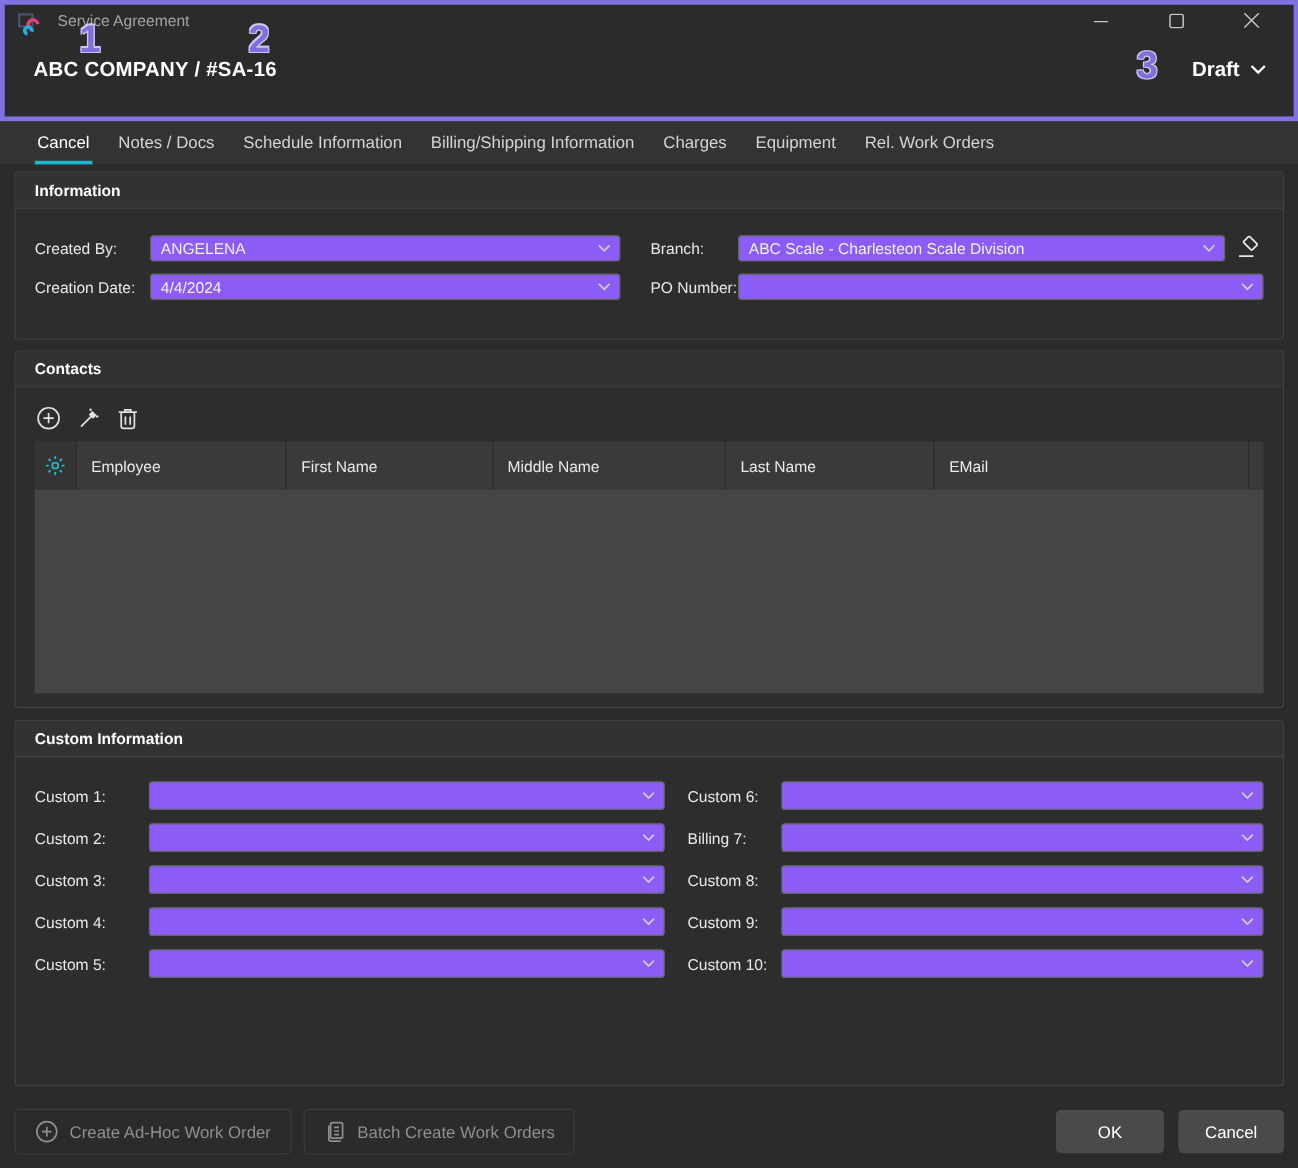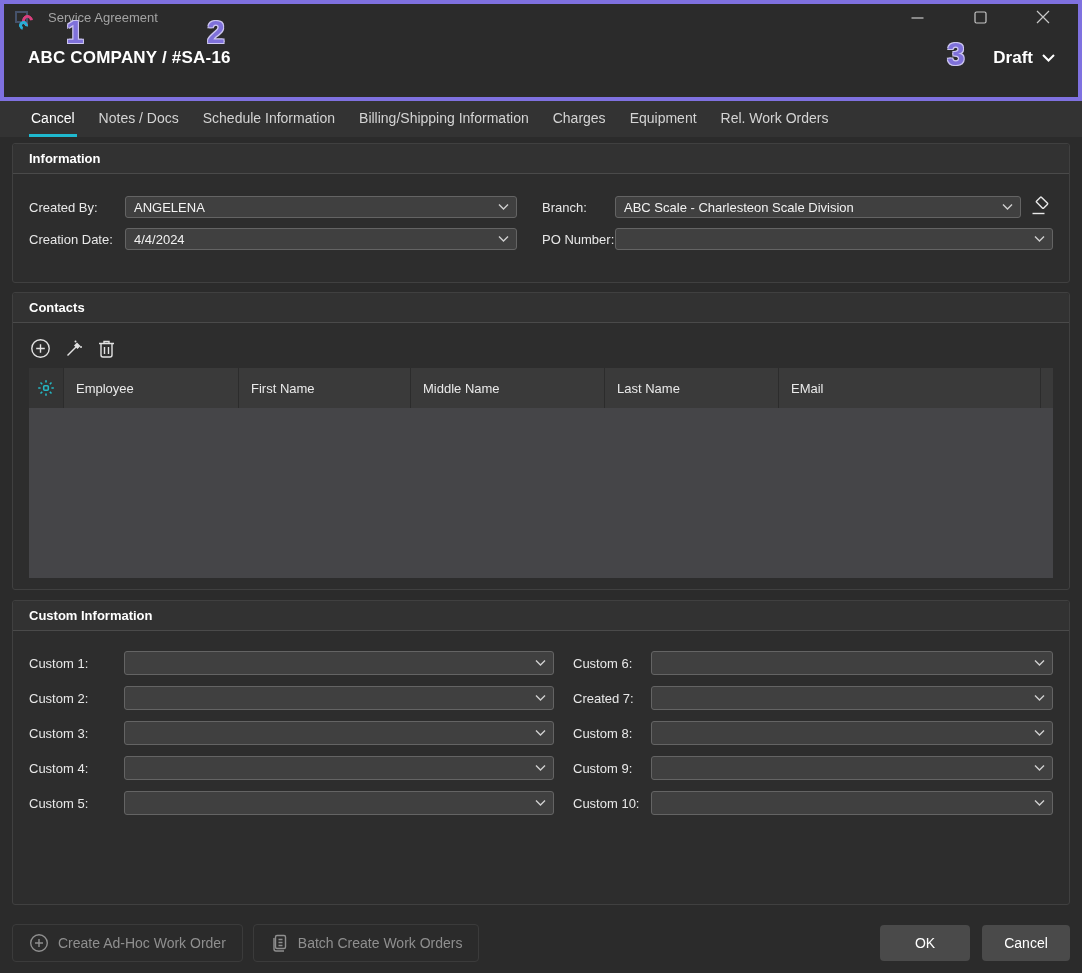--- a/index.html
+++ b/index.html
@@ -49,21 +49,21 @@
   .card-info { top:143px; height:140px; }
   .card-contacts { top:292px; height:298px; }
   .card-custom { top:600px; height:305px; }
 
   
   .info-body { padding:22px 16px 0; }
   .form-row { display:flex; align-items:center; height:22px; margin-bottom:10px; position:relative; }
   .lbl { color:#e8e8e8; font-size:13px; white-space:nowrap; }
   .lbl-c1 { width:96px; }
   .lbl-c2 { margin-left:25px; width:73px; }
-  .dd { position:relative; height:22px; background:#404040; border:1px solid #646464; border-radius:3px; display:flex; align-items:center; padding:0 26px 0 8px; color:#f2f2f2; font-size:13px; overflow:hidden; white-space:nowrap; }
+  .dd { position:relative; height:22px; background:#8b5cf6; border:1px solid #646464; border-radius:3px; display:flex; align-items:center; padding:0 26px 0 8px; color:#f2f2f2; font-size:13px; overflow:hidden; white-space:nowrap; }
   .dd .chev { position:absolute; right:7px; top:50%; transform:translateY(-50%); display:flex; }
   .dd-c1 { width:392px; flex:0 0 auto; }
   .dd-c2 { flex:1; }
   .dd-branch { margin-right:32px; }
   .eraser-btn { position:absolute; right:0; top:-2px; width:26px; height:26px; display:flex; align-items:center; justify-content:center; background:none; border:none; cursor:pointer; }
 
   
   .contacts-toolbar { display:flex; align-items:center; gap:11px; padding:14px 16px 9px; }
   .tool-btn { width:22px; height:22px; display:flex; align-items:center; justify-content:center; background:none; border:none; color:#e2e2e2; cursor:pointer; }
   .tbl { margin:0 16px; }
@@ -276,21 +276,21 @@
     <div class="custom-row">
       <span class="lbl clbl-c1">Custom 2:</span>
       <div class="dd cdd-c1">
           <span></span>
           <span class="chev">
             <svg width="11" height="7" viewBox="0 0 11 7">
               <path d="M1 1l4.5 4.5L10 1" fill="none" stroke="#cfcfcf" stroke-width="1.4"></path>
             </svg>
           </span>
         </div>
-      <span class="lbl clbl-c2">Created 7:</span>
+      <span class="lbl clbl-c2">Billing 7:</span>
       <div class="dd cdd-c2">
           <span></span>
           <span class="chev">
             <svg width="11" height="7" viewBox="0 0 11 7">
               <path d="M1 1l4.5 4.5L10 1" fill="none" stroke="#cfcfcf" stroke-width="1.4"></path>
             </svg>
           </span>
         </div>
     </div>
     <div class="custom-row">

